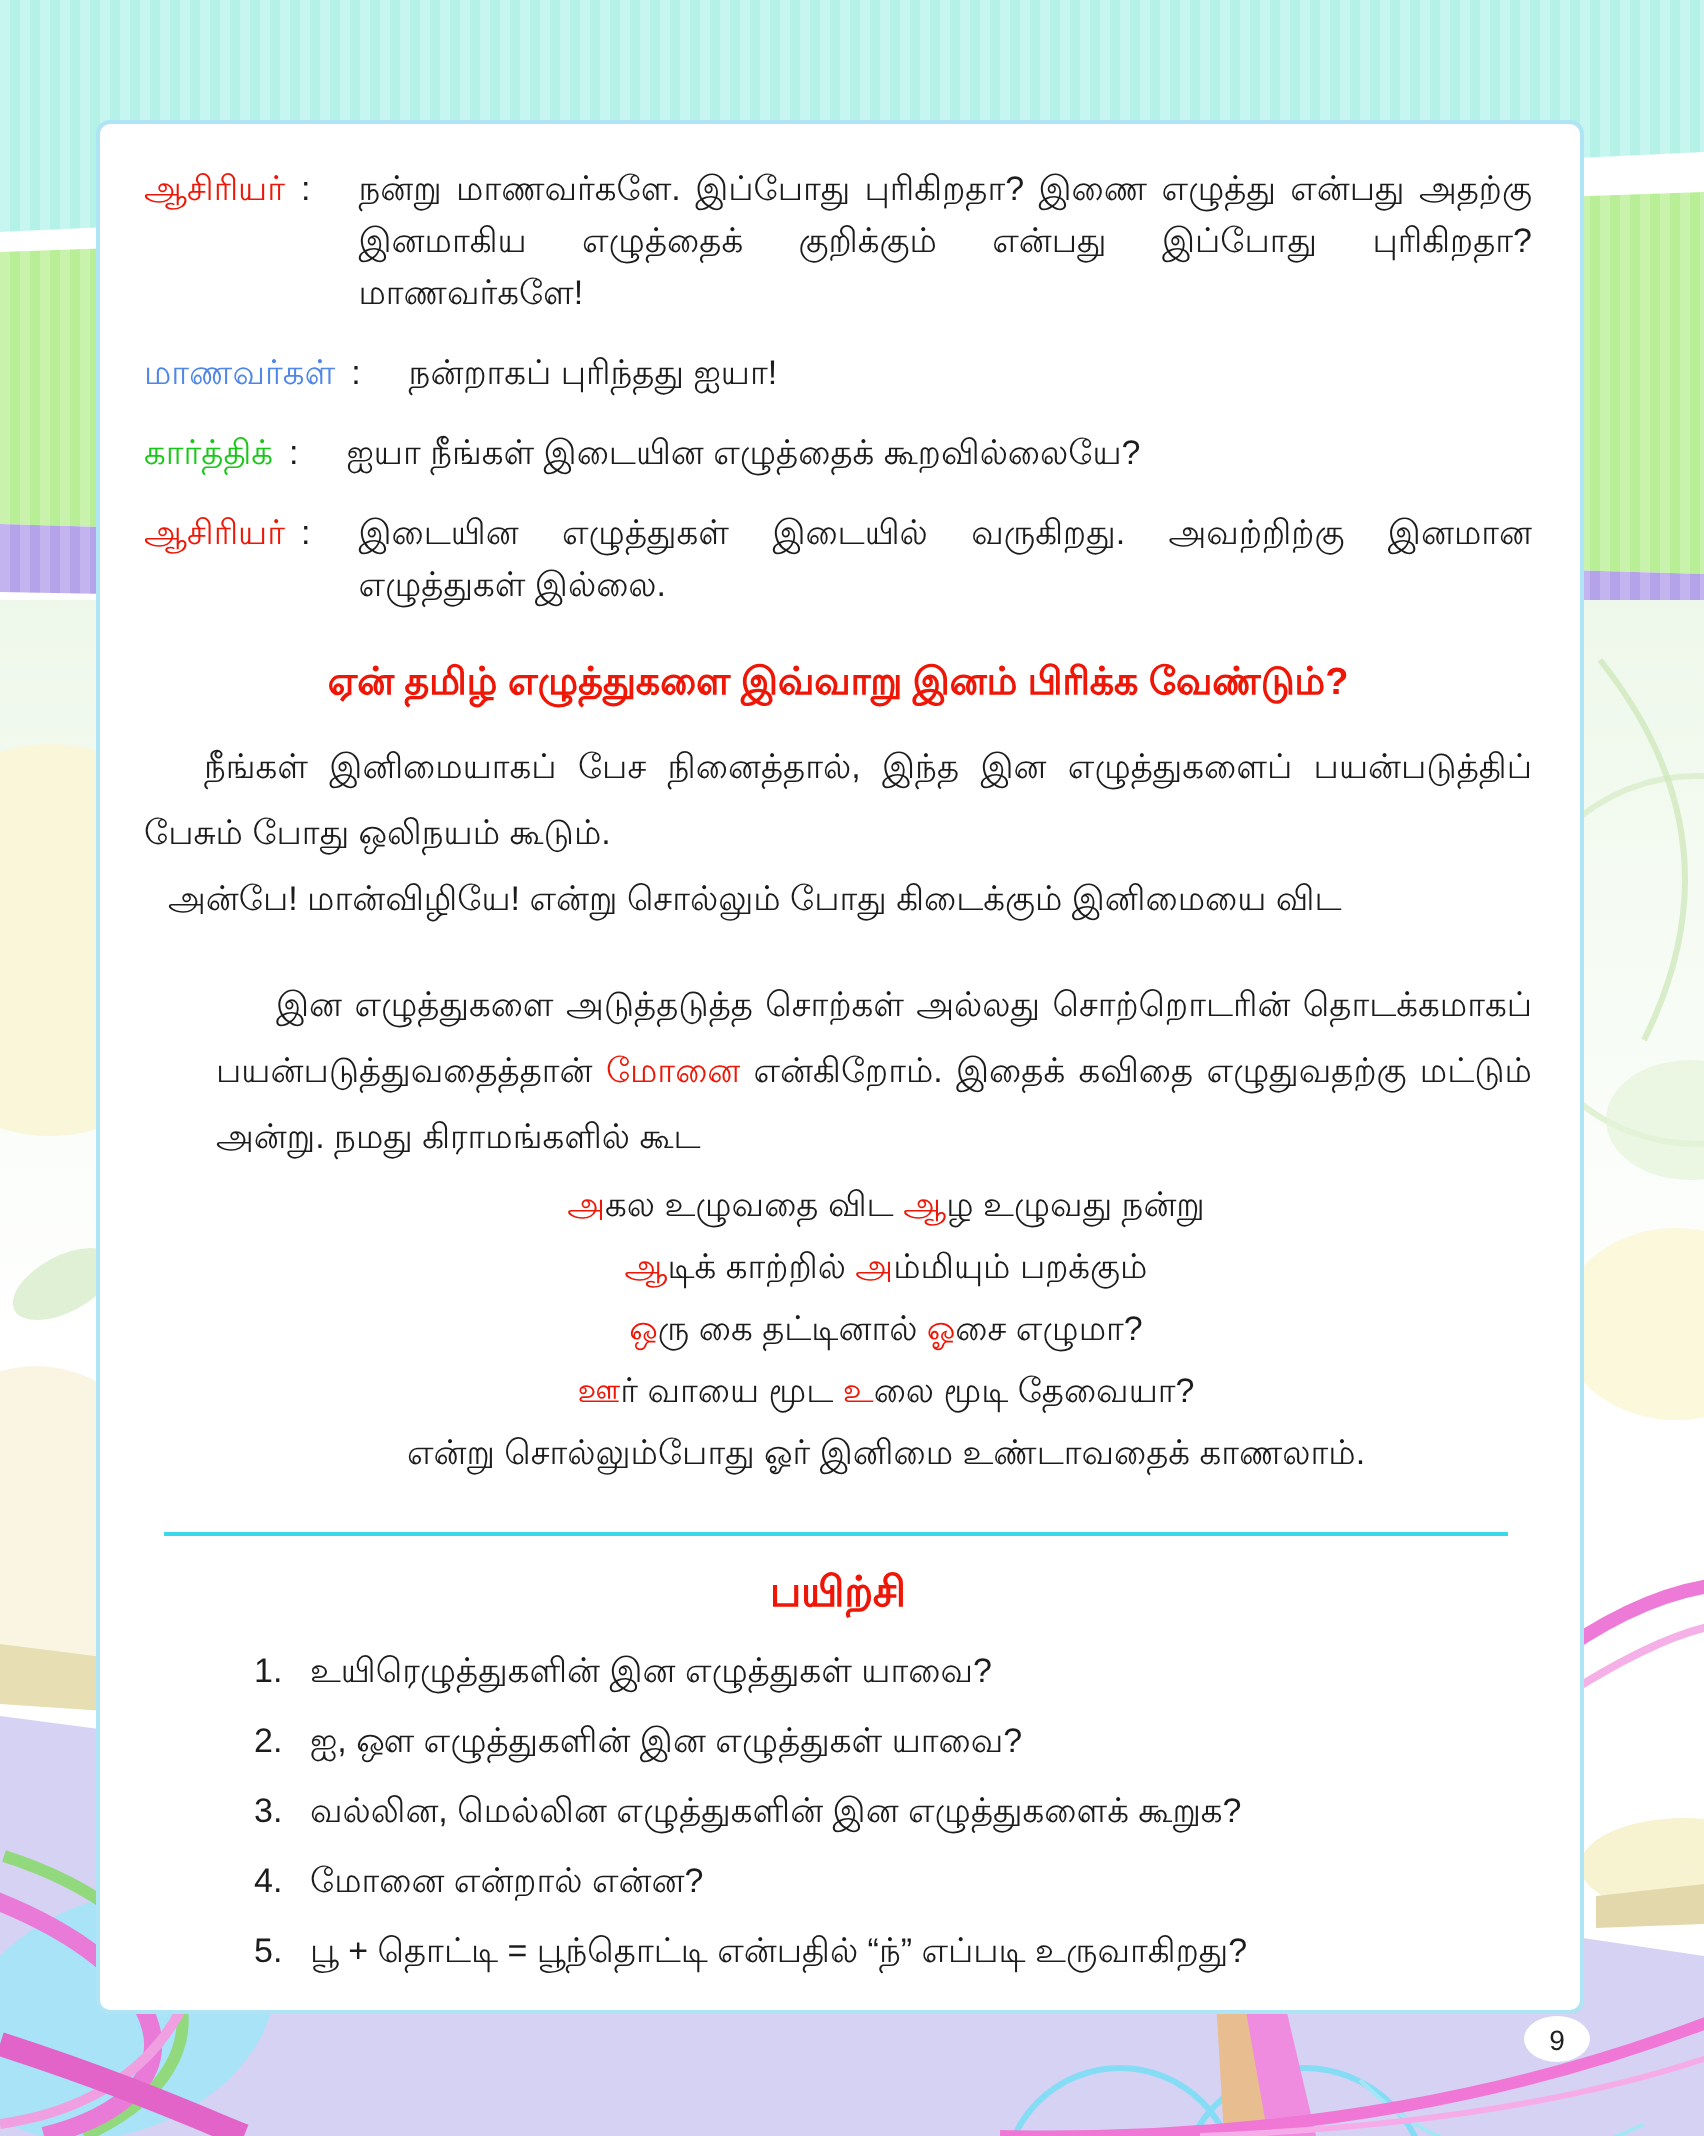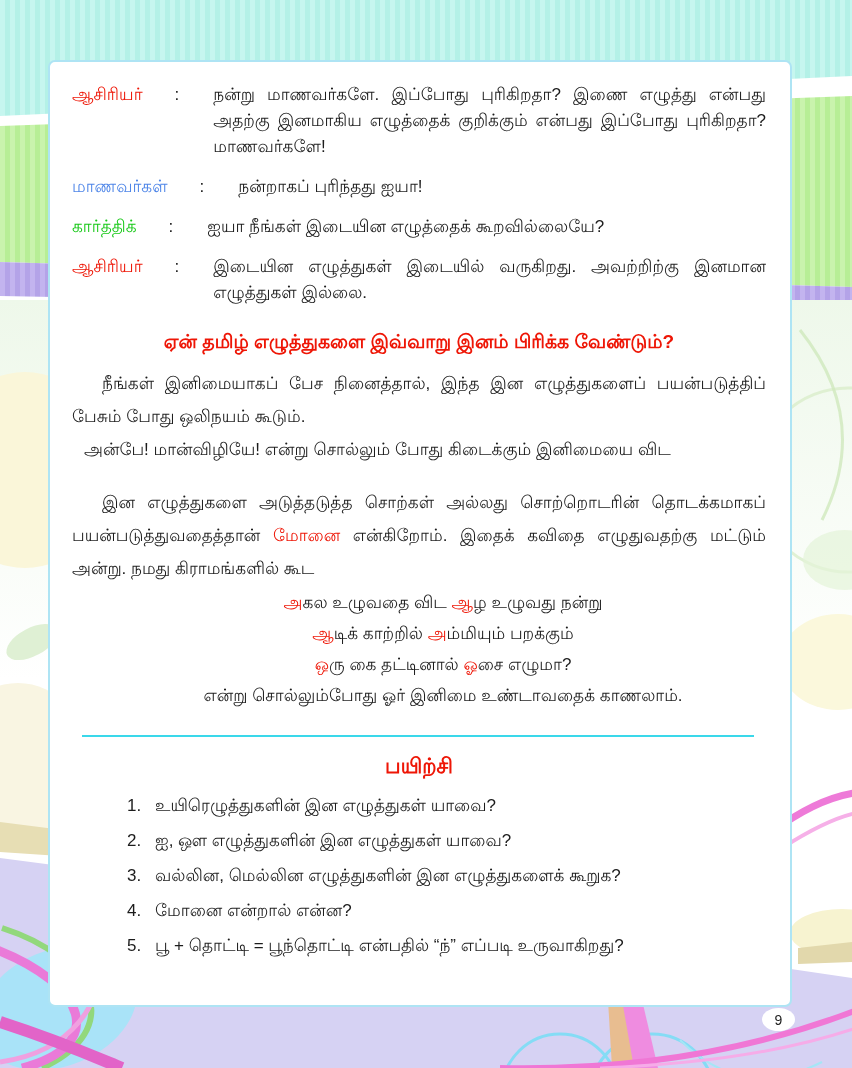--- a/index.html
+++ b/index.html
@@ -10,37 +10,37 @@
     -webkit-font-smoothing:antialiased;
   }
   .bg{position:absolute;left:0;top:0;width:852px;height:1068px;z-index:0;}
   .content-box{
     position:absolute;left:48px;top:60px;width:744px;height:947px;
     box-sizing:border-box;background:#ffffff;
     border:2px solid #aee4f4;border-radius:7px;
     padding:20px 24px 0 22px;z-index:2;
     color:#1c1c1c;font-size:17px;
   }
-  .dialogue{display:flex;margin-bottom:14px;line-height:26px;gap:24px;}
+  .dialogue{display:flex;margin-bottom:14px;line-height:26px;}
   .speaker{white-space:nowrap;}
   .speaker[data-color="red"]{color:#ee1606;}
   .speaker[data-color="blue"]{color:#4f86e8;}
   .speaker[data-color="green"]{color:#16c816;}
   .colon{margin:0 10px 0 8px;}
-  .speech{flex:1;text-align:justify;}
+  .speech{flex:1;text-align:justify;margin-left:14px;}
   .c-red{color:#ee1606;}
   .sec-heading{
     margin:24px 0 12px 0;text-align:center;
     color:#ee1606;font-size:19px;font-weight:bold;line-height:24px;
   }
   .para{margin:0;line-height:33px;text-align:justify;}
   .para.indent{text-indent:30px;margin-top:13px;}
   .line{margin:0;line-height:33px;}
   .line.small-indent{padding-left:12px;}
-  .para.gap-top{margin-top:20px;}
+  .para.gap-top{margin-top:20px;margin-left:36px;}
   .verse{padding-left:48px;margin-top:2px;text-align:center;}
   .verse-line{margin:0;line-height:31px;}
   .divider{
     border:none;border-top:2px solid #3ad8ea;
     margin:24px 12px 0 10px;
   }
   .ex-heading{
     margin:17px 0 12px 0;text-align:center;
     color:#ee1606;font-size:21px;font-weight:bold;
   }
@@ -148,20 +148,21 @@
 
   <p class="para indent">நீங்கள் இனிமையாகப் பேச நினைத்தால், இந்த இன எழுத்துகளைப் பயன்படுத்திப் பேசும் போது ஒலிநயம் கூடும்.</p>
   <p class="line small-indent">அன்பே! மான்விழியே! என்று சொல்லும் போது கிடைக்கும் இனிமையை விட</p>
 
   <p class="para indent gap-top"><span>இன எழுத்துகளை அடுத்தடுத்த சொற்கள் அல்லது சொற்றொடரின் தொடக்கமாகப் பயன்படுத்துவதைத்தான் </span><span class="c-red">மோனை</span><span> என்கிறோம். இதைக் கவிதை எழுதுவதற்கு மட்டும் அன்று. நமது கிராமங்களில் கூட</span></p>
 
   <div class="verse">
     <p class="verse-line"><span class="c-red">அ</span><span>கல உழுவதை விட </span><span class="c-red">ஆ</span><span>ழ உழுவது நன்று</span></p>
     <p class="verse-line"><span class="c-red">ஆ</span><span>டிக் காற்றில் </span><span class="c-red">அ</span><span>ம்மியும் பறக்கும்</span></p>
     <p class="verse-line"><span class="c-red">ஒ</span><span>ரு கை தட்டினால் </span><span class="c-red">ஓ</span><span>சை எழுமா?</span></p>
+    <p class="verse-line"><span class="c-red">ஊ</span><span>ர் வாயை மூட </span><span class="c-red">உ</span><span>லை மூடி தேவையா?</span></p>
     <p class="verse-line"><span>என்று சொல்லும்போது ஓர் இனிமை உண்டாவதைக் காணலாம்.</span></p>
   </div>
 
   <hr class="divider">
 
   <h2 class="ex-heading">பயிற்சி</h2>
 
   <ol class="questions">
     <li class="question">
       <span class="qnum">1.</span>

